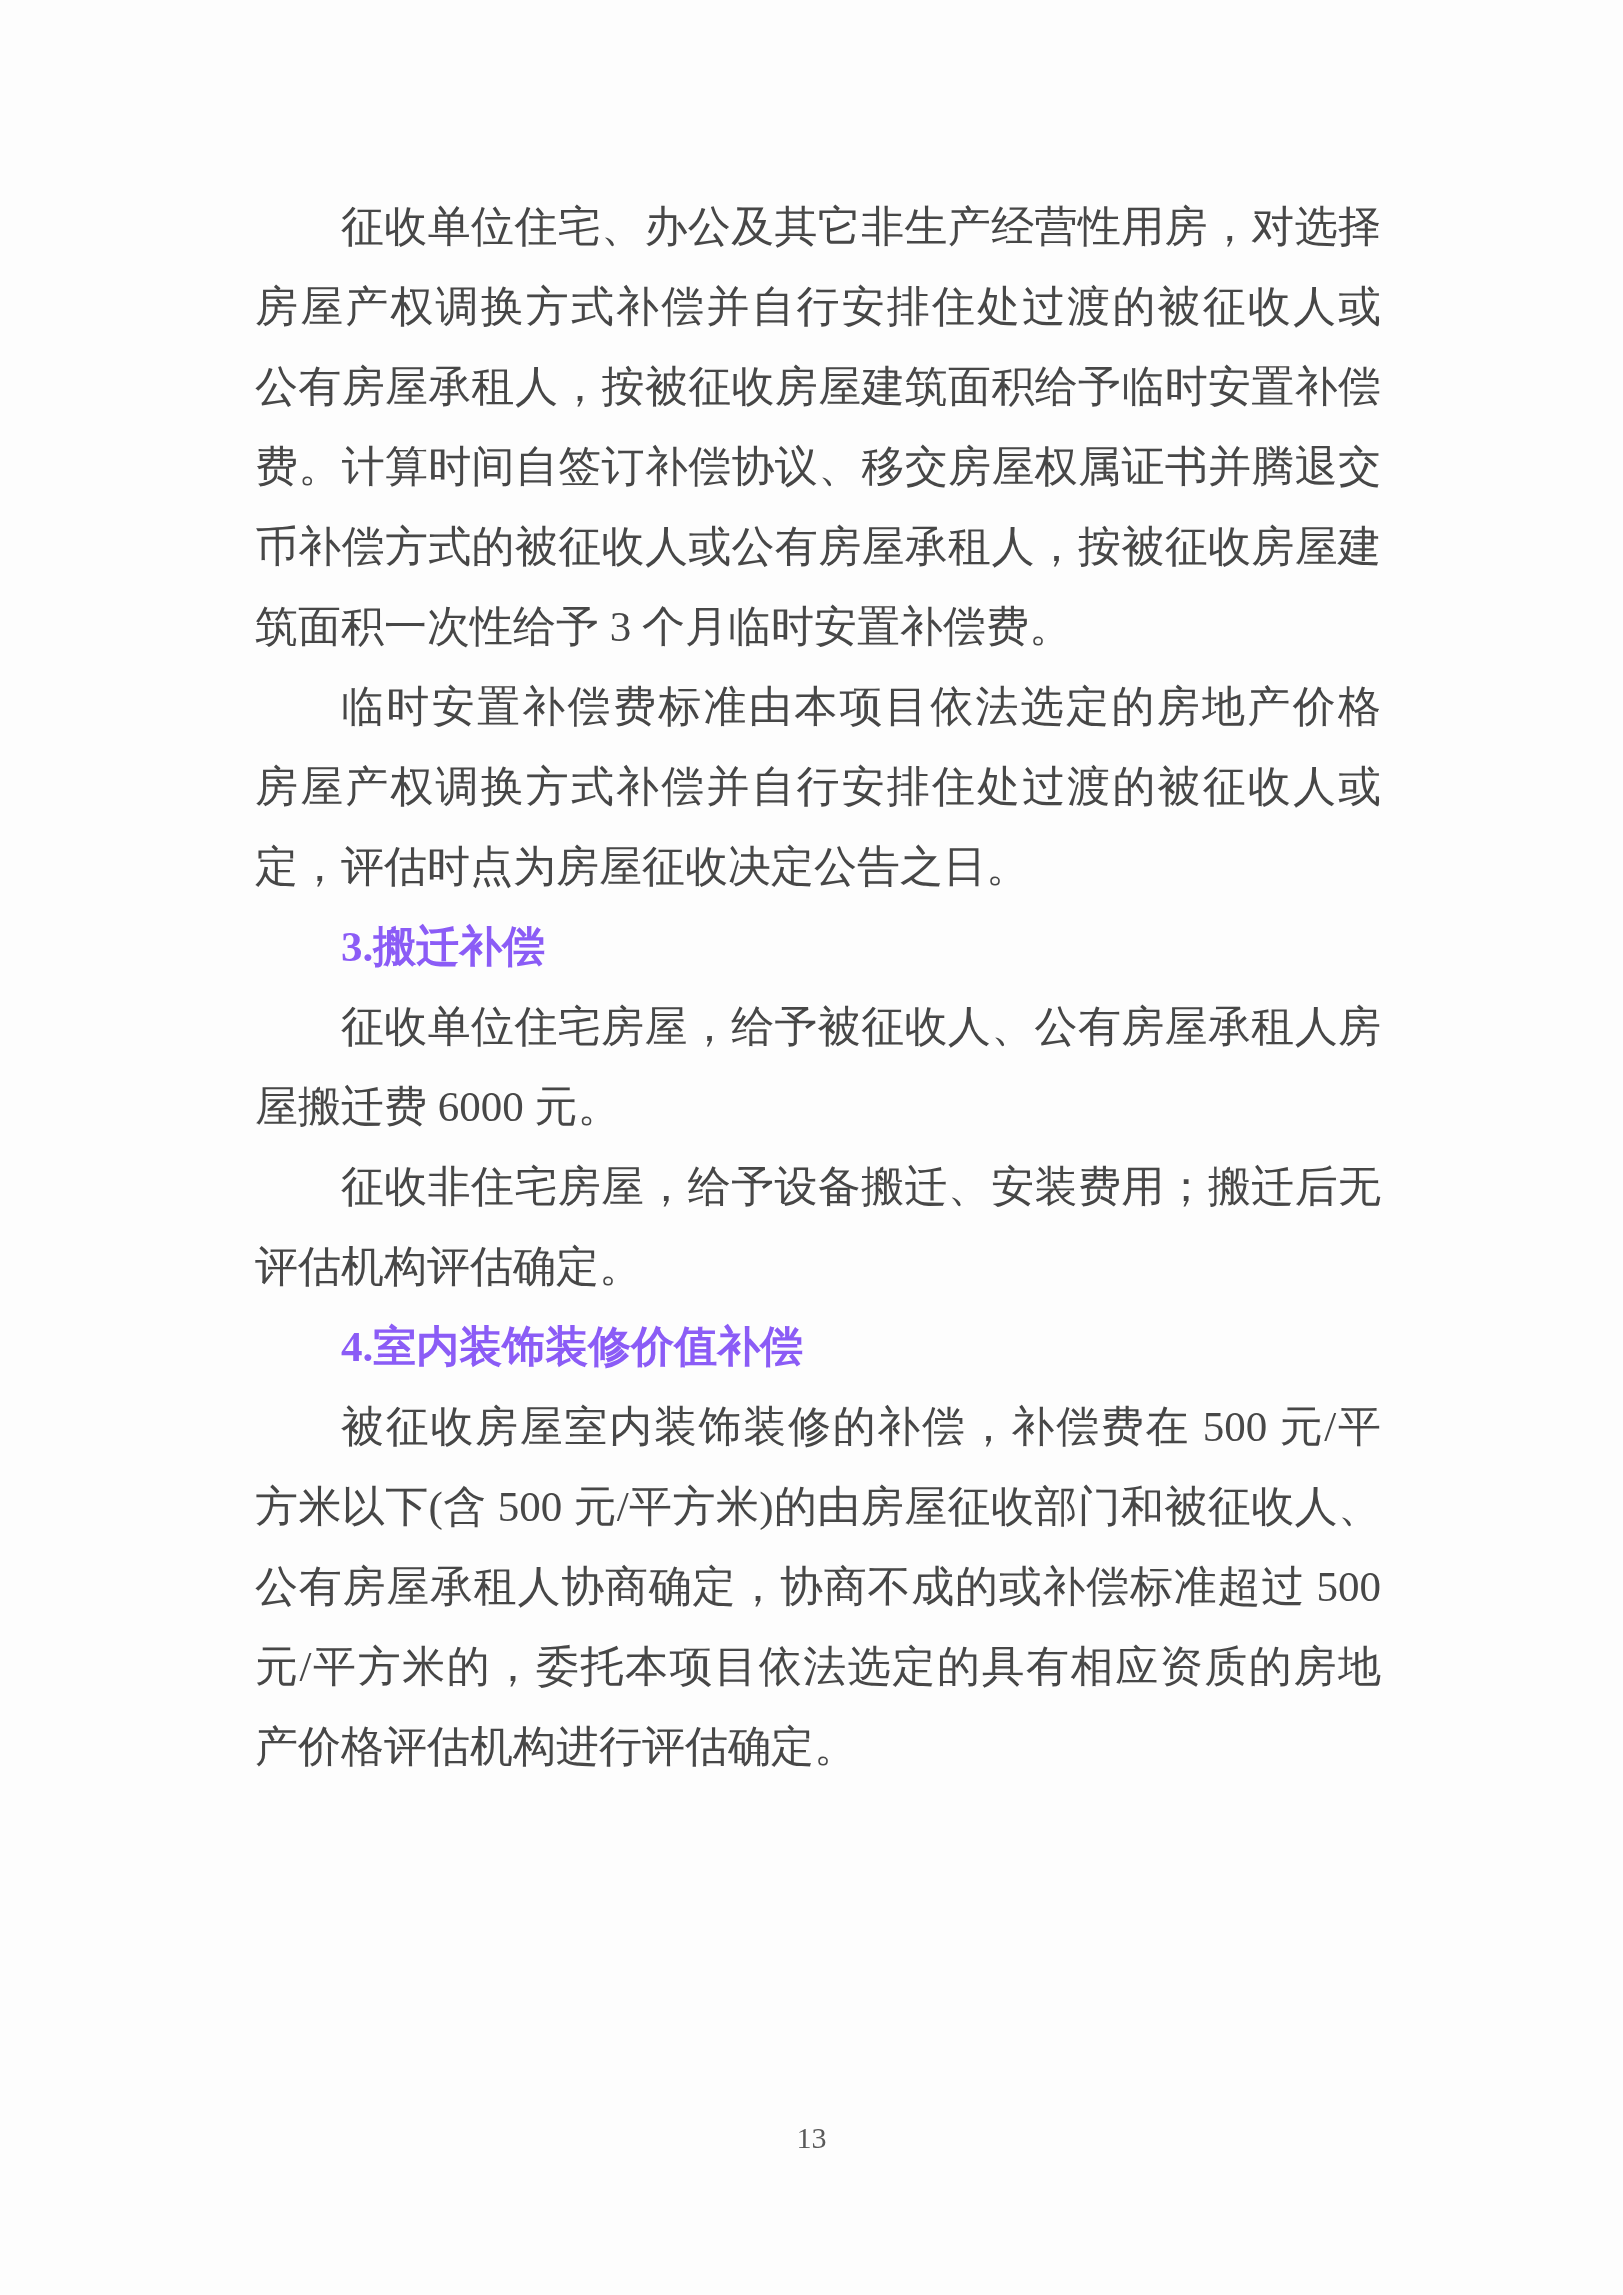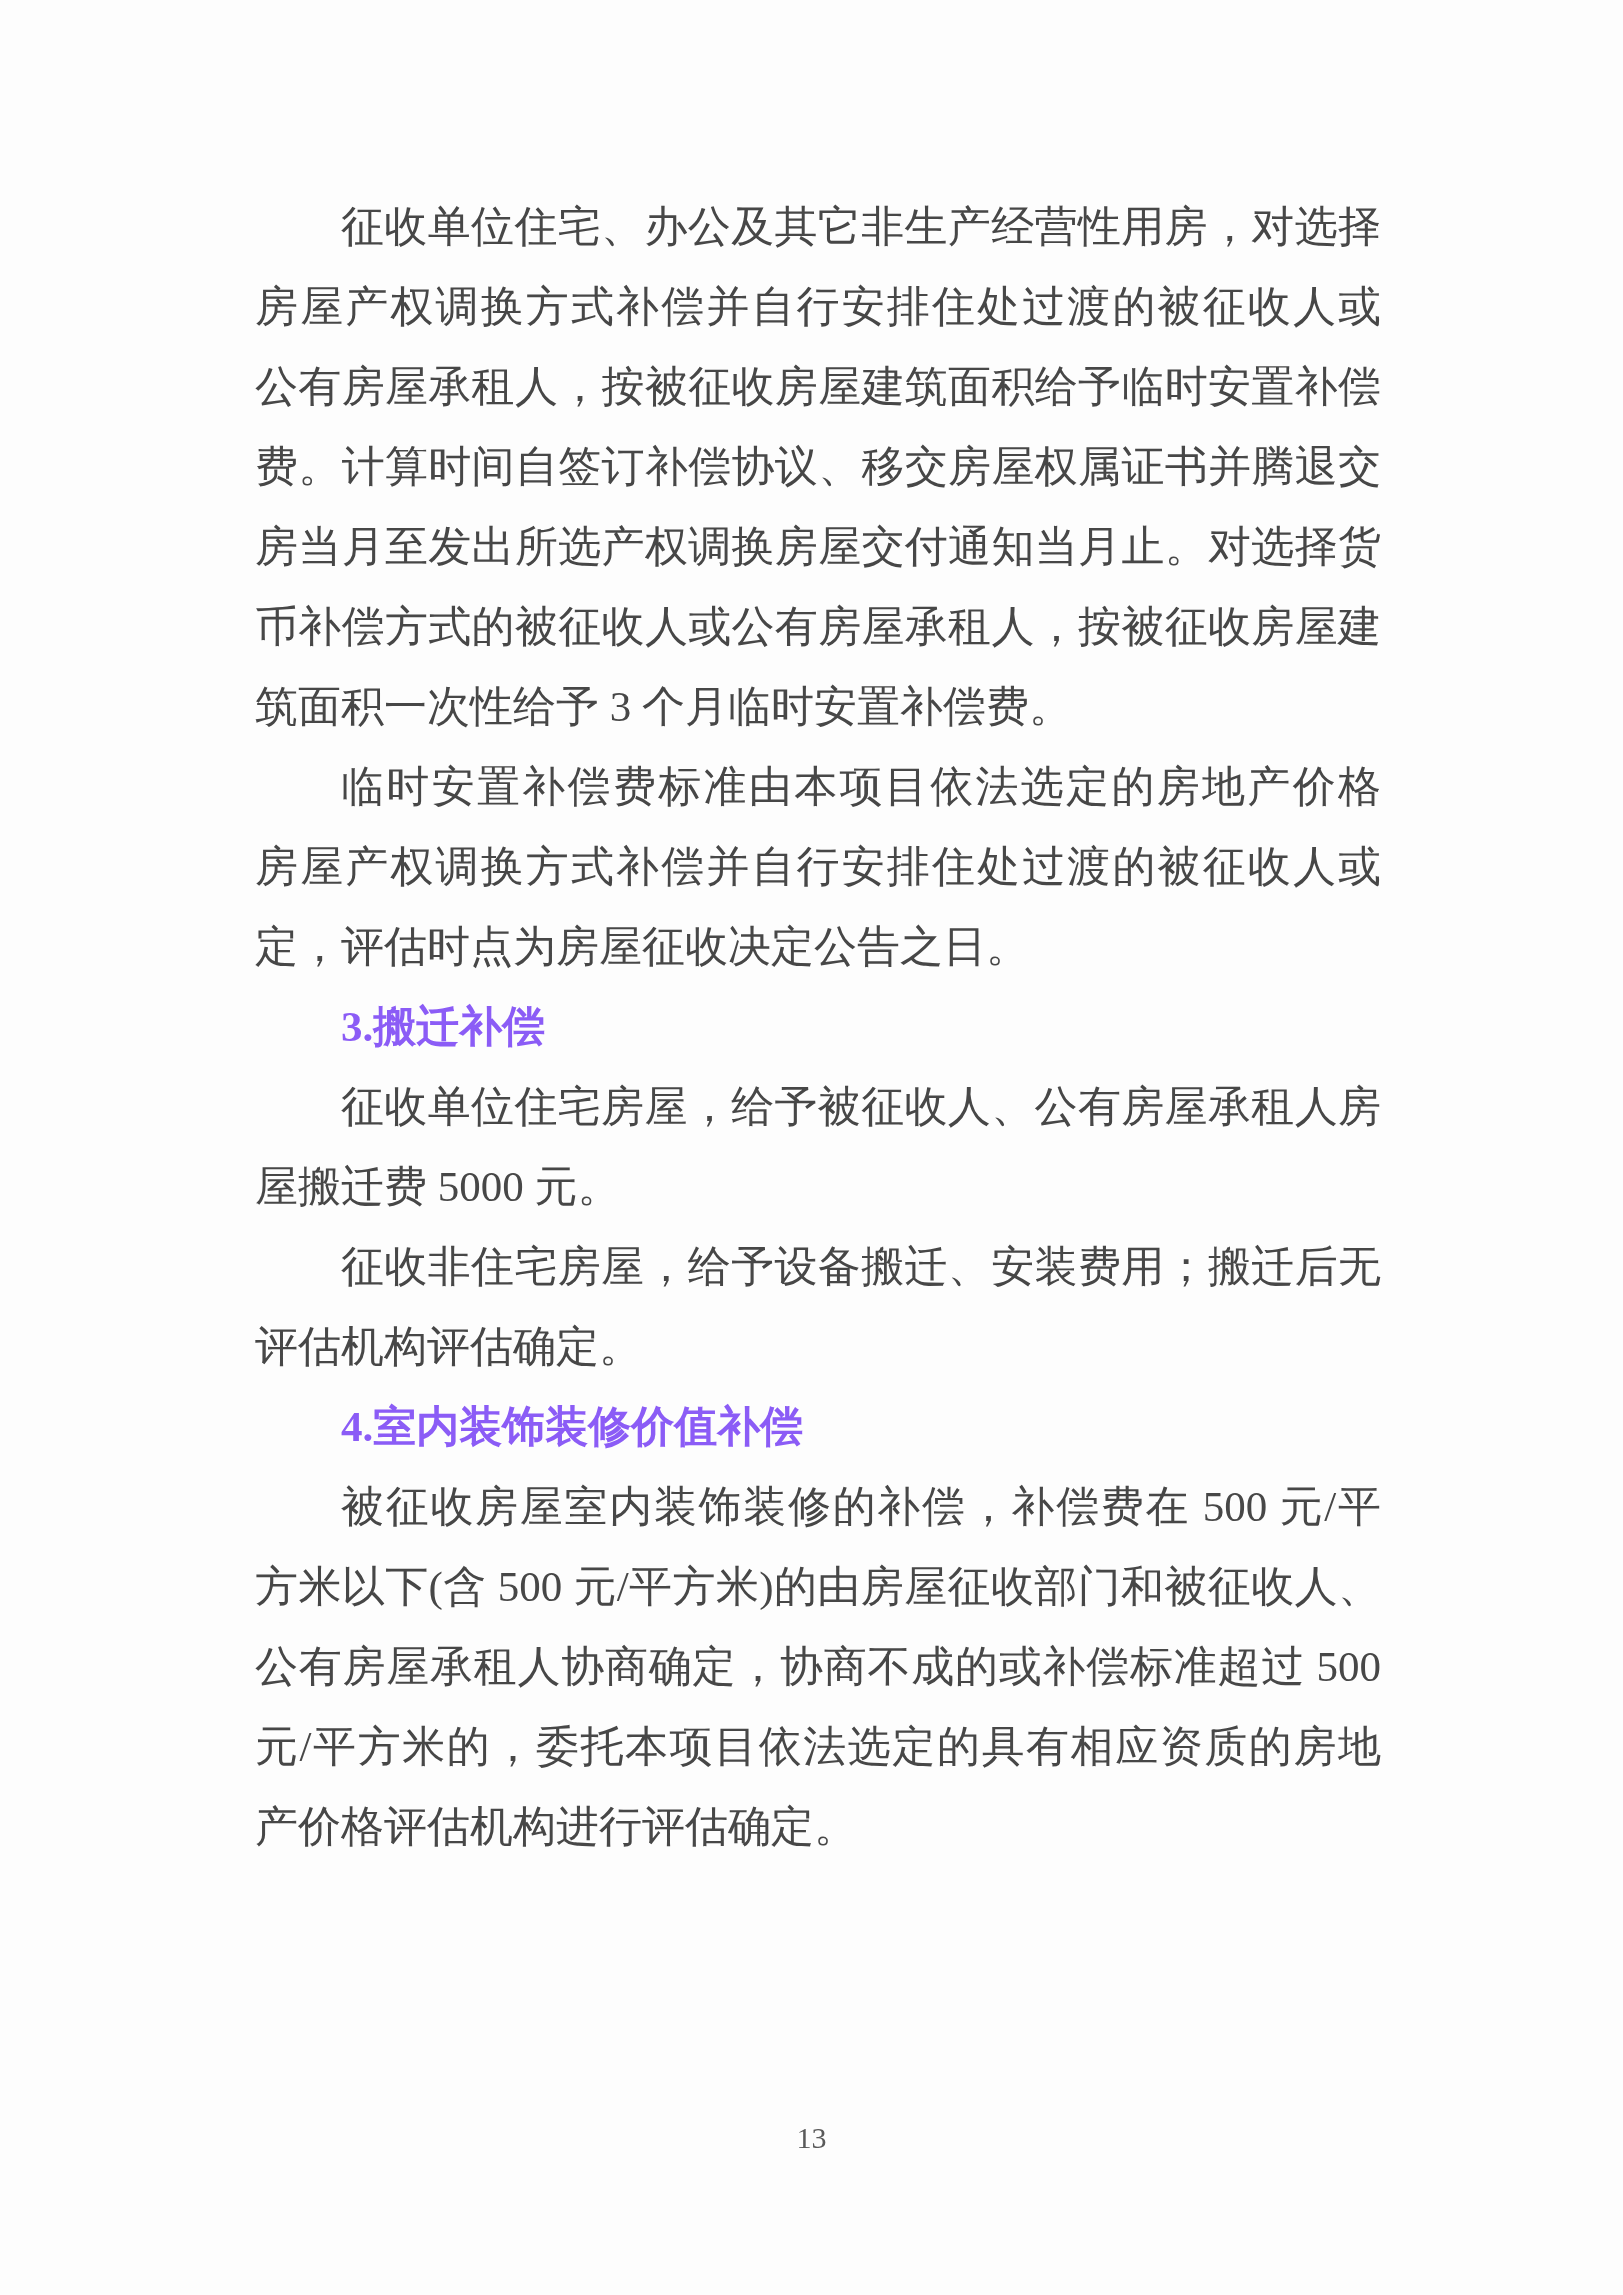--- a/index.html
+++ b/index.html
@@ -62,29 +62,28 @@
 </head>
 <body>
 
 <div class="page">
 
   <div class="text-block">
     <div class="line indent">征收单位住宅、办公及其它非生产经营性用房，对选择</div>
     <div class="line">房屋产权调换方式补偿并自行安排住处过渡的被征收人或</div>
     <div class="line">公有房屋承租人，按被征收房屋建筑面积给予临时安置补偿</div>
     <div class="line">费。计算时间自签订补偿协议、移交房屋权属证书并腾退交</div>
-    <div class="line">房当月至发出所选产权调换房屋交付通知当月止。对选择货</div>
     <div class="line">币补偿方式的被征收人或公有房屋承租人，按被征收房屋建</div>
     <div class="line flush">筑面积一次性给予 3 个月临时安置补偿费。</div>
     <div class="line indent">临时安置补偿费标准由本项目依法选定的房地产价格</div>
     <div class="line">房屋产权调换方式补偿并自行安排住处过渡的被征收人或</div>
     <div class="line flush">定，评估时点为房屋征收决定公告之日。</div>
     <div class="line indent bold flush">3.搬迁补偿</div>
     <div class="line indent">征收单位住宅房屋，给予被征收人、公有房屋承租人房</div>
-    <div class="line flush">屋搬迁费 5000 元。</div>
+    <div class="line flush">屋搬迁费 6000 元。</div>
     <div class="line indent">征收非住宅房屋，给予设备搬迁、安装费用；搬迁后无</div>
     <div class="line flush">评估机构评估确定。</div>
     <div class="line indent bold flush">4.室内装饰装修价值补偿</div>
     <div class="line indent">被征收房屋室内装饰装修的补偿，补偿费在 500 元/平</div>
     <div class="line">方米以下(含 500 元/平方米)的由房屋征收部门和被征收人、</div>
     <div class="line">公有房屋承租人协商确定，协商不成的或补偿标准超过 500</div>
     <div class="line">元/平方米的，委托本项目依法选定的具有相应资质的房地</div>
     <div class="line flush">产价格评估机构进行评估确定。</div>
   </div>
 

